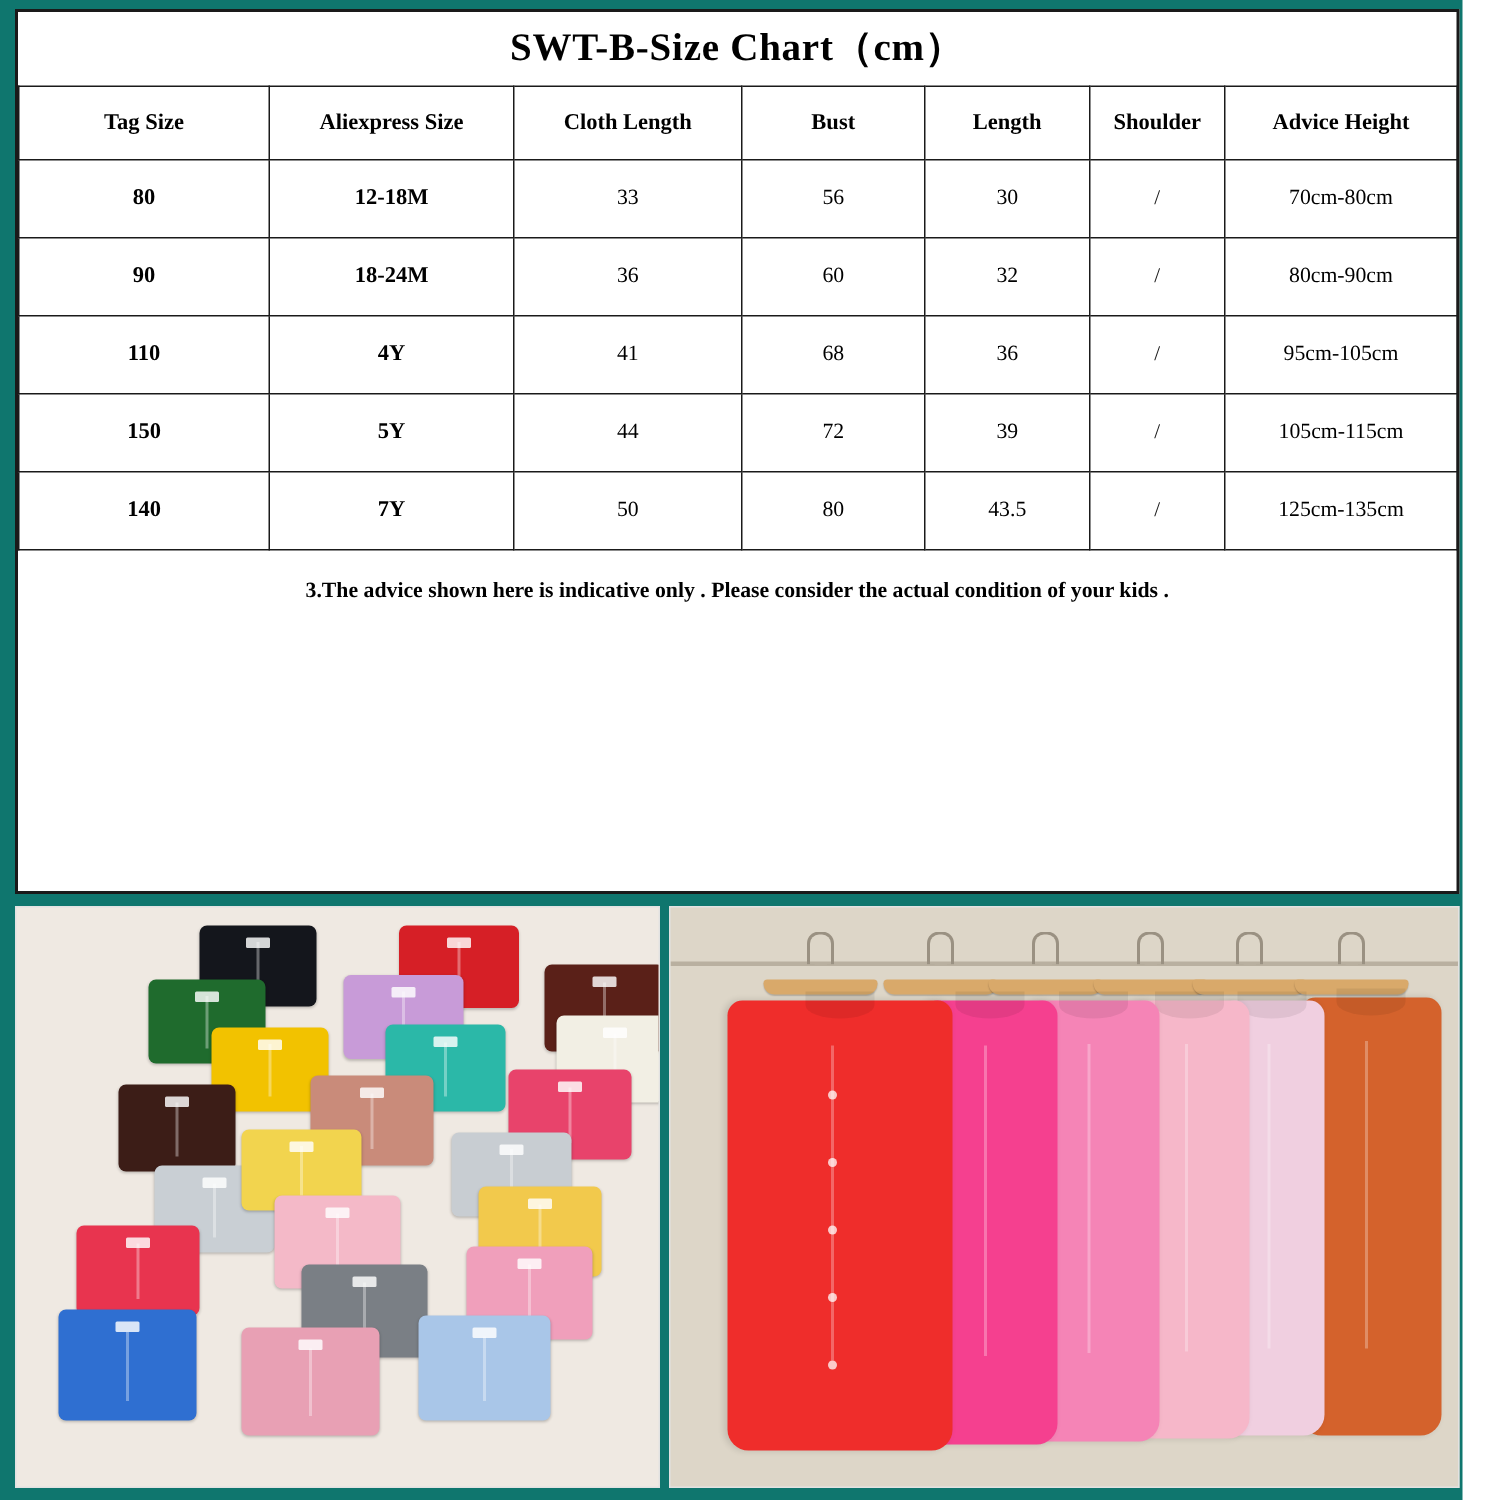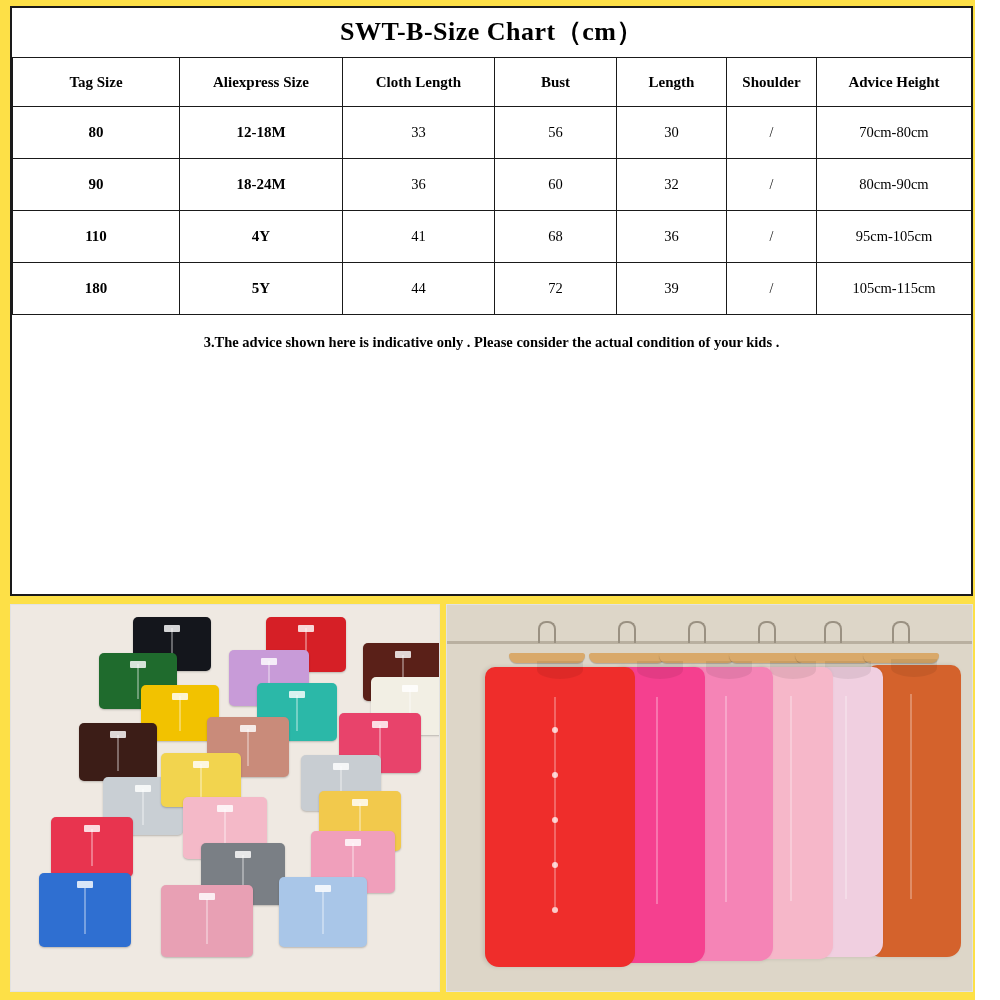--- a/index.html
+++ b/index.html
@@ -11,21 +11,21 @@
     width: 1000px;
     height: 1000px;
     font-family: "Liberation Serif", serif;
     color: #000000;
     overflow: hidden;
   }
   .page {
     width: 975px;
     height: 1000px;
     position: relative;
-    background: #fde047;
+    background: #0f766e;
     text-decoration: underline;
   }
 
   
   .chart-panel {
     position: absolute;
     left: 10px;
     top: 6px;
     width: 963px;
     height: 590px;
@@ -261,28 +261,37 @@
         <tr>
           <td class="strong">110</td>
           <td class="strong">4Y</td>
           <td>41</td>
           <td>68</td>
           <td>36</td>
           <td class="slash">/</td>
           <td>95cm-105cm</td>
         </tr>
         <tr>
-          <td class="strong">180</td>
+          <td class="strong">150</td>
           <td class="strong">5Y</td>
           <td>44</td>
           <td>72</td>
           <td>39</td>
           <td class="slash">/</td>
           <td>105cm-115cm</td>
         </tr>
+        <tr>
+          <td class="strong">140</td>
+          <td class="strong">7Y</td>
+          <td>50</td>
+          <td>80</td>
+          <td>43.5</td>
+          <td class="slash">/</td>
+          <td>125cm-135cm</td>
+        </tr>
       </tbody>
     </table>
 
     <div class="notes">
       <div>3.The advice shown here is indicative only . Please consider the actual condition of your kids .</div>
     </div>
   </div>
 
   <div class="photos">
     <div class="photo photo-left" id="photo-left" style="background: rgb(239, 233, 226);">

